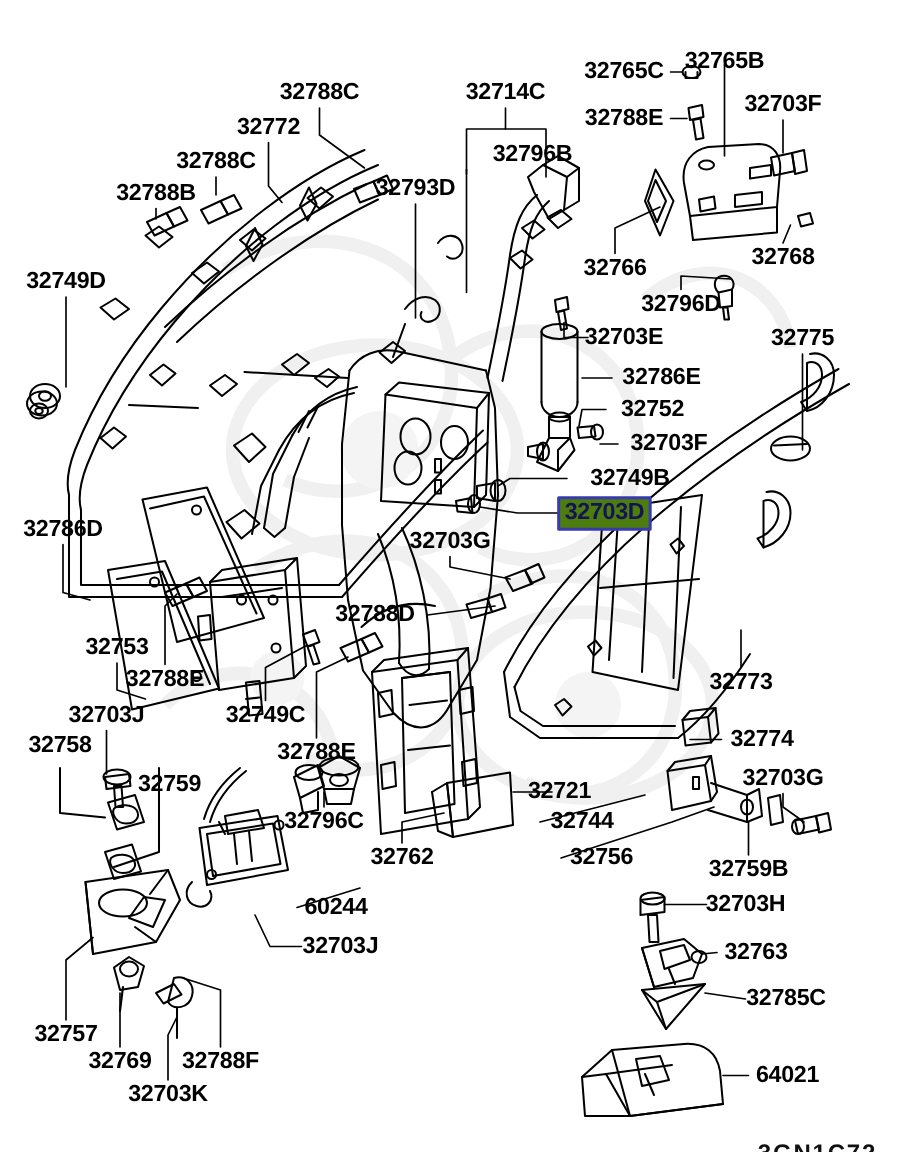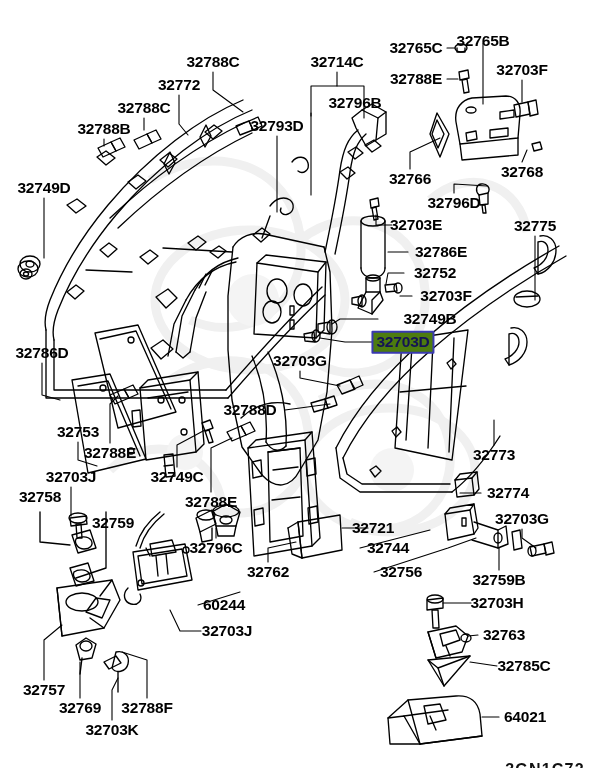--- a/index.html
+++ b/index.html
@@ -507,21 +507,21 @@
       <div class="lbl" style="left: 277px; top: 126px;">32793D</div>
       <div class="lbl" style="left: 410px; top: 179px;">32766</div>
       <div class="lbl" style="left: 522px; top: 172px;">32768</div>
       <div class="lbl" style="left: 44px; top: 188px;">32749D</div>
       <div class="lbl" style="left: 454px; top: 203px;">32796D</div>
       <div class="lbl" style="left: 416px; top: 225px;">32703E</div>
       <div class="lbl" style="left: 535px; top: 226px;">32775</div>
       <div class="lbl" style="left: 441px; top: 252px;">32786E</div>
       <div class="lbl" style="left: 435px; top: 273px;">32752</div>
       <div class="lbl" style="left: 446px; top: 296px;">32703F</div>
-      <div class="lbl" style="left: 430px; top: 319px;">32749B</div>
+      <div class="lbl" style="left: 420px; top: 319px;">32749B</div>
       <div class="lbl hl" style="left: 403px; top: 342px; background: #4d7c0f; border-color: rgb(58, 58, 176); color: rgb(20, 20, 85);">32703D</div>
       <div class="lbl" style="left: 42px; top: 353px;">32786D</div>
       <div class="lbl" style="left: 300px; top: 361px;">32703G</div>
       <div class="lbl" style="left: 250px; top: 410px;">32788D</div>
       <div class="lbl" style="left: 78px; top: 432px;">32753</div>
       <div class="lbl" style="left: 494px; top: 455px;">32773</div>
       <div class="lbl" style="left: 110px; top: 453px;">32788E</div>
       <div class="lbl" style="left: 177px; top: 477px;">32749C</div>
       <div class="lbl" style="left: 71px; top: 477px;">32703J</div>
       <div class="lbl" style="left: 508px; top: 493px;">32774</div>

